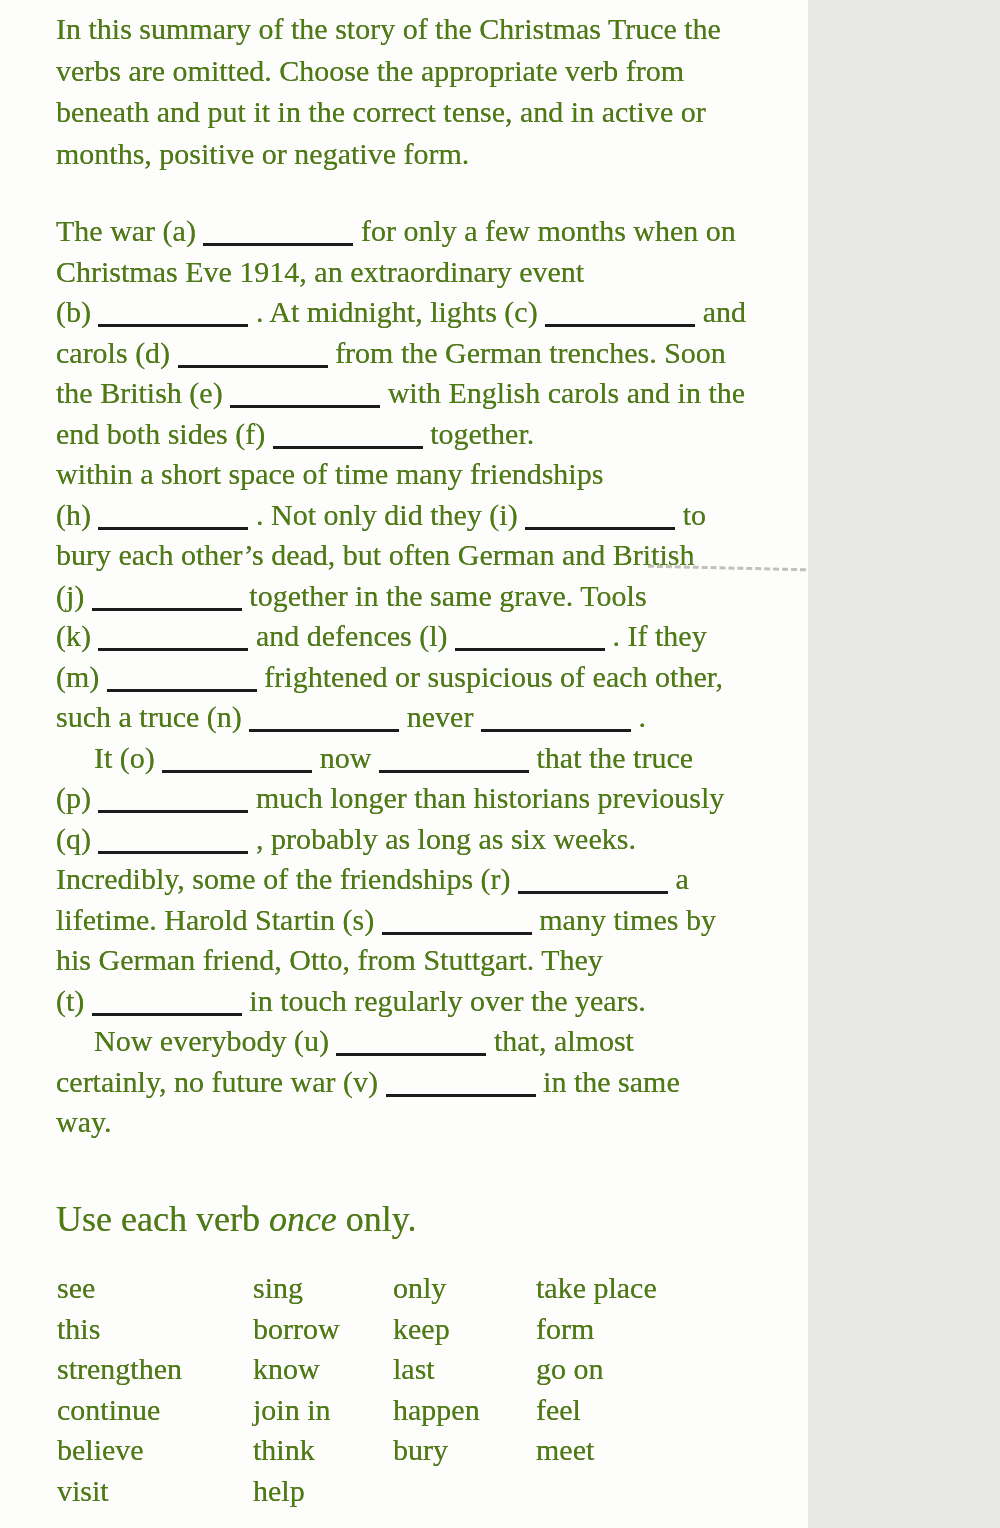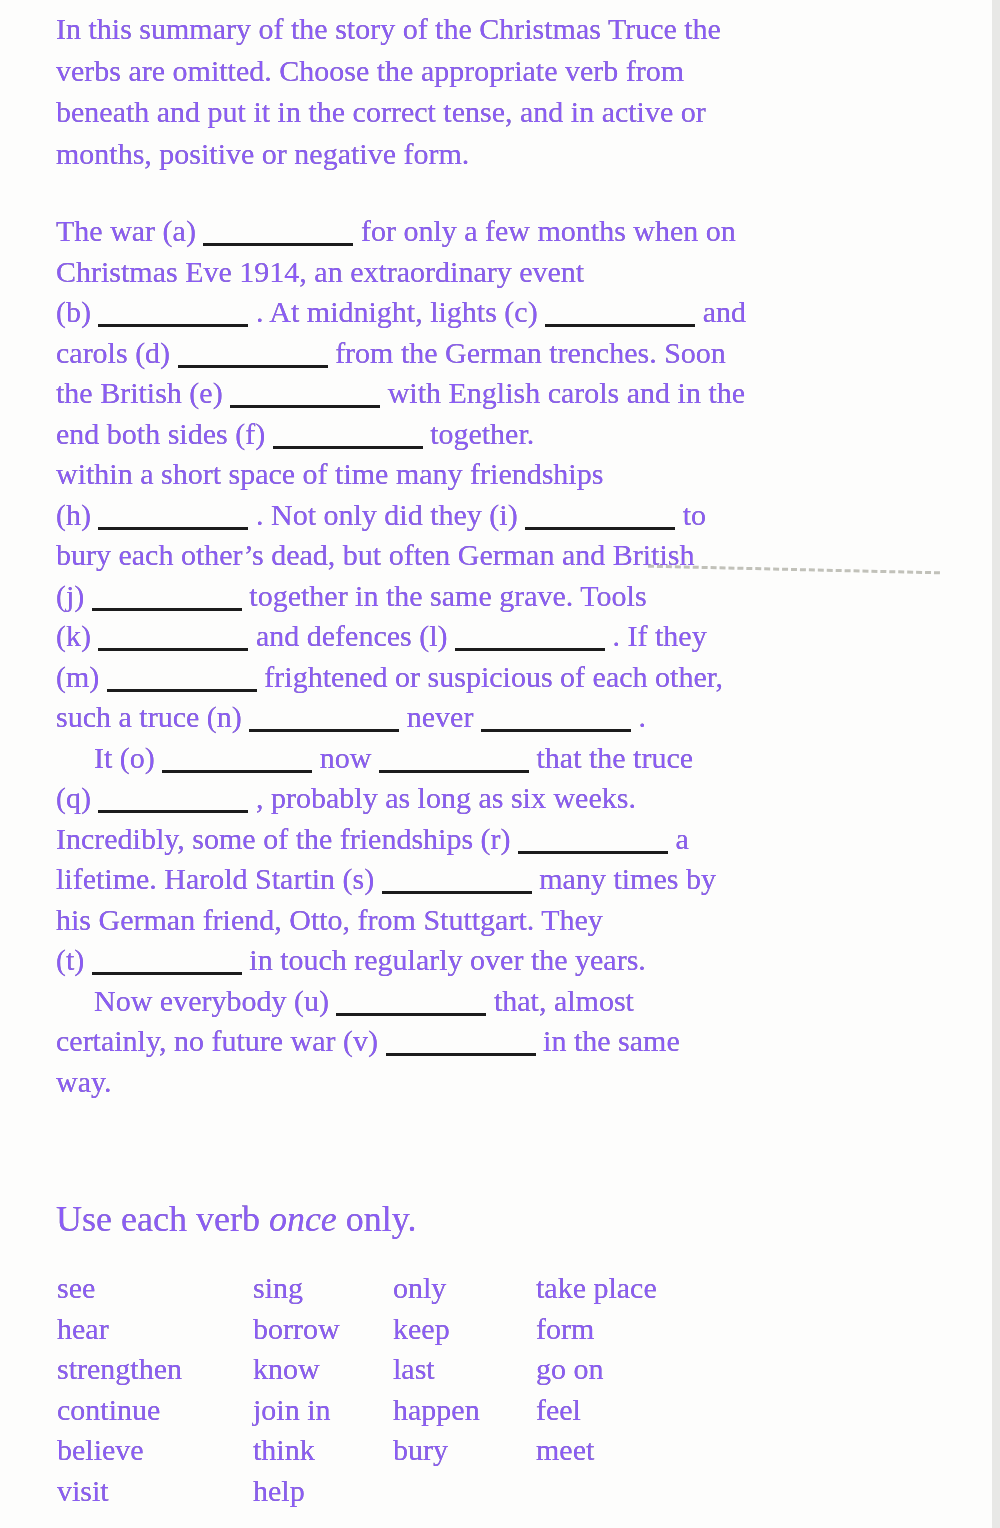--- a/index.html
+++ b/index.html
@@ -2,26 +2,26 @@
 <html><head>
 <meta charset="utf-8">
 <style>
   html, body {
     margin: 0;
     padding: 0;
     background: #e8e8e6;
   }
   .page {
     position: relative;
-    width: 992px;
+    width: 808px;
     height: 1528px;
     background: #fdfdfc;
     overflow: hidden;
     font-family: "Liberation Serif", "DejaVu Serif", serif;
-    color: #8b5cf6;
+    color: #4d7c0f;
     text-shadow: 0 0 0.5px rgba(10,10,10,0.55);
   }
   section, .abs { position: absolute; }
 
   #instructions {
     left: 56px; top: 8px; right: 40px;
     font-size: 30px;
     line-height: 41.5px;
   }
   #exercise {
@@ -83,37 +83,38 @@
       <div class="line">the British (e) <span class="blank"></span> with English carols and in the</div>
       <div class="line">end both sides (f) <span class="blank"></span> together.</div>
       <div class="line">within a short space of time many friendships</div>
       <div class="line">(h) <span class="blank"></span> . Not only did they (i) <span class="blank"></span> to</div>
       <div class="line">bury each other’s dead, but often German and British</div>
       <div class="line">(j) <span class="blank"></span> together in the same grave. Tools</div>
       <div class="line">(k) <span class="blank"></span> and defences (l) <span class="blank"></span> . If they</div>
       <div class="line">(m) <span class="blank"></span> frightened or suspicious of each other,</div>
       <div class="line">such a truce (n) <span class="blank"></span> never <span class="blank"></span> .</div>
       <div class="line indent">It (o) <span class="blank"></span> now <span class="blank"></span> that the truce</div>
+      <div class="line">(p) <span class="blank"></span> much longer than historians previously</div>
       <div class="line">(q) <span class="blank"></span> , probably as long as six weeks.</div>
       <div class="line">Incredibly, some of the friendships (r) <span class="blank"></span> a</div>
       <div class="line">lifetime. Harold Startin (s) <span class="blank"></span> many times by</div>
       <div class="line">his German friend, Otto, from Stuttgart. They</div>
       <div class="line">(t) <span class="blank"></span> in touch regularly over the years.</div>
       <div class="line indent">Now everybody (u) <span class="blank"></span> that, almost</div>
       <div class="line">certainly, no future war (v) <span class="blank"></span> in the same</div>
       <div class="line">way.</div>
     </section>
   <div id="scan-artifact" class="abs"></div>
   <div id="verb-note" class="abs">Use each verb <em>once</em> only.</div>
   <section id="verb-bank">
       <div class="verb">see</div>
       <div class="verb">sing</div>
       <div class="verb">only</div>
       <div class="verb">take place</div>
-      <div class="verb">hear</div>
+      <div class="verb">this</div>
       <div class="verb">borrow</div>
       <div class="verb">keep</div>
       <div class="verb">form</div>
       <div class="verb">strengthen</div>
       <div class="verb">know</div>
       <div class="verb">last</div>
       <div class="verb">go on</div>
       <div class="verb">continue</div>
       <div class="verb">join in</div>
       <div class="verb">happen</div>

